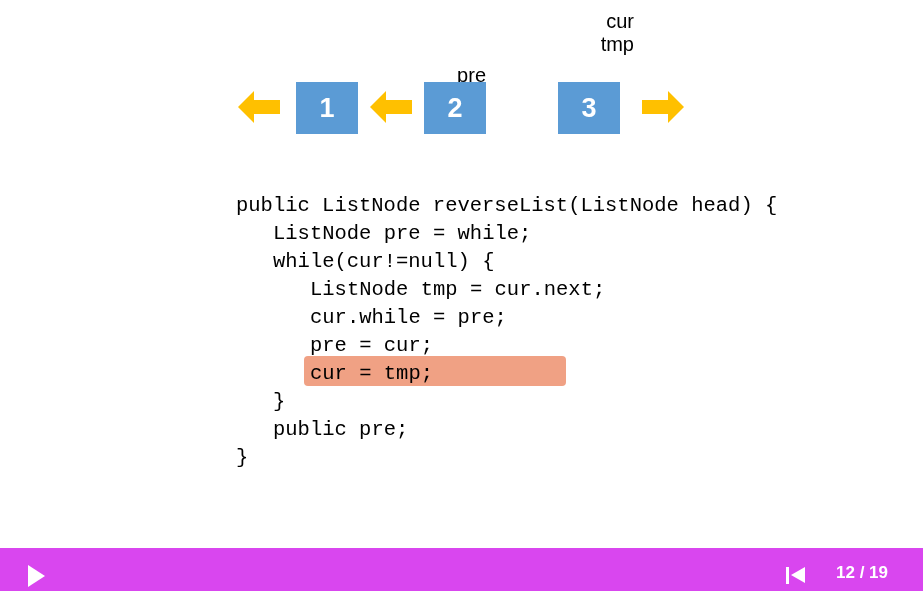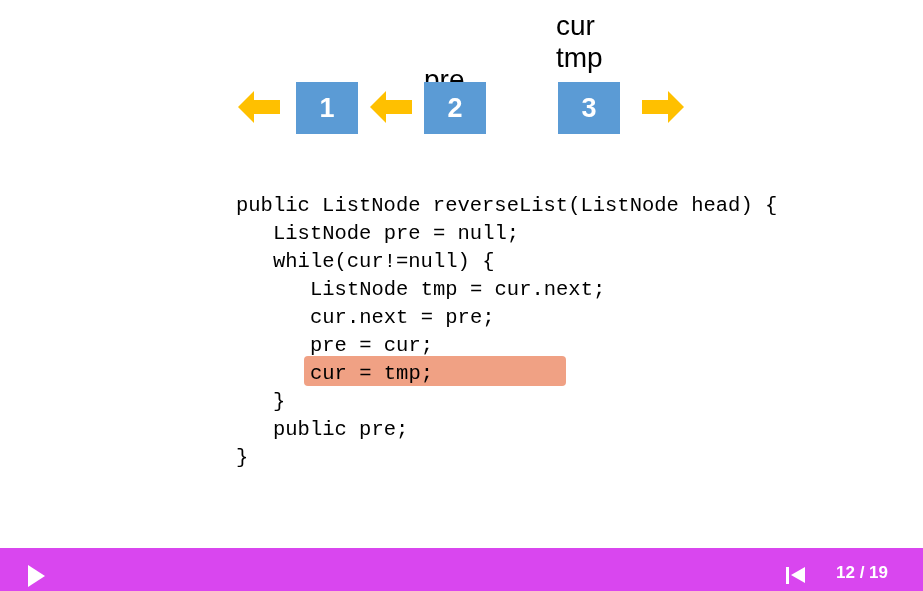--- a/index.html
+++ b/index.html
@@ -41,22 +41,22 @@
     font-weight: bold;
     display: flex;
     align-items: center;
     justify-content: center;
     font-family: "Liberation Sans", sans-serif;
   }
 
   .ptr-label {
     position: absolute;
     color: #000000;
-    font-size: 28px;
-    text-align: left;
+    font-size: 20px;
+    text-align: right;
     line-height: 1.15;
     font-family: "Liberation Sans", sans-serif;
     white-space: pre-line;
   }
 
   .arrow-left, .arrow-right {
     position: absolute;
     width: 46px;
     height: 46px;
   }
@@ -169,24 +169,24 @@
       <div class="arrow-left" style="left: 368px; top: 84px;"><svg width="46" height="46" viewBox="0 0 46 46">
           <polygon points="2,23 18,7 18,16 44,16 44,30 18,30 18,39" fill="#ffc000"></polygon>
         </svg></div>
       <div class="arrow-right" style="left: 640px; top: 84px;"><svg width="46" height="46" viewBox="0 0 46 46">
           <polygon points="44,23 28,7 28,16 2,16 2,30 28,30 28,39" fill="#ffc000"></polygon>
         </svg></div>
     </div>
 
   <div id="code">
       <div class="code-line"><span style="margin-left: 0px;">public ListNode reverseList(ListNode head) {</span></div>
-      <div class="code-line"><span style="margin-left: 37px;">ListNode pre = null;</span></div>
+      <div class="code-line"><span style="margin-left: 37px;">ListNode pre = while;</span></div>
       <div class="code-line"><span style="margin-left: 37px;">while(cur!=null) {</span></div>
       <div class="code-line"><span style="margin-left: 74px;">ListNode tmp = cur.next;</span></div>
-      <div class="code-line"><span style="margin-left: 74px;">cur.next = pre;</span></div>
+      <div class="code-line"><span style="margin-left: 74px;">cur.while = pre;</span></div>
       <div class="code-line"><span style="margin-left: 74px;">pre = cur;</span></div>
       <div class="code-line"><span class="hl-wrap" style="margin-left: 74px;"><span class="hl-bg" style="background: rgb(240, 161, 132);"></span><span class="hl-text">cur = tmp;</span></span></div>
       <div class="code-line"><span style="margin-left: 37px;">}</span></div>
       <div class="code-line"><span style="margin-left: 37px;">public pre;</span></div>
       <div class="code-line"><span style="margin-left: 0px;">}</span></div>
     </div>
 
 </div>
 
 <div id="playerbar">

